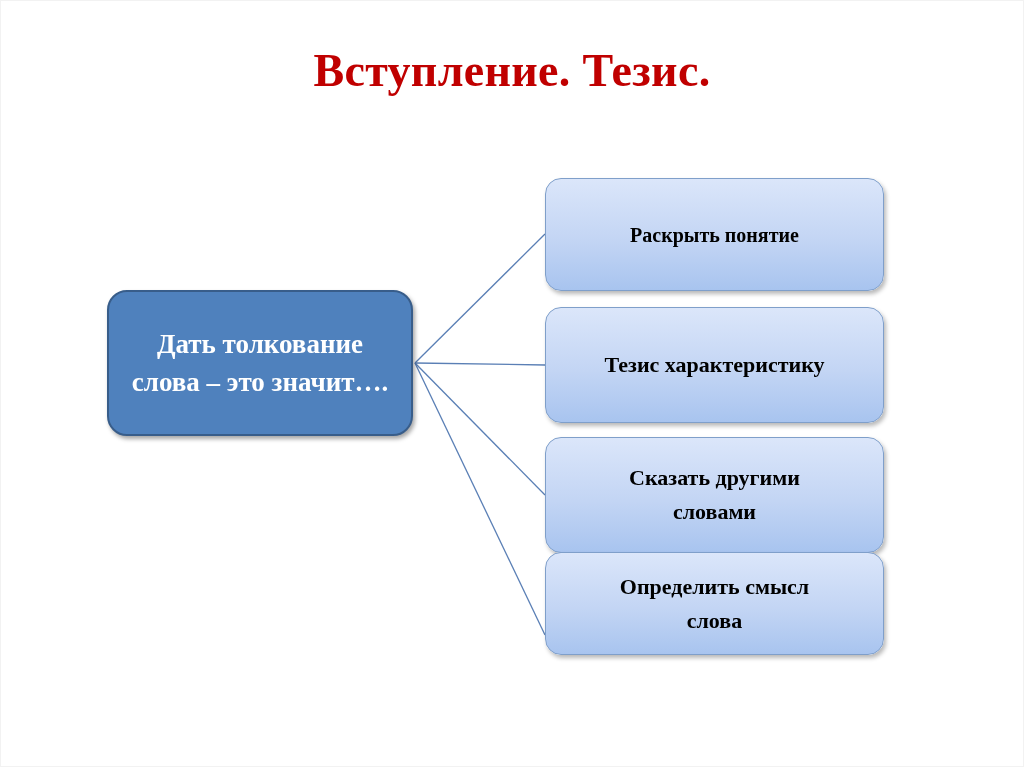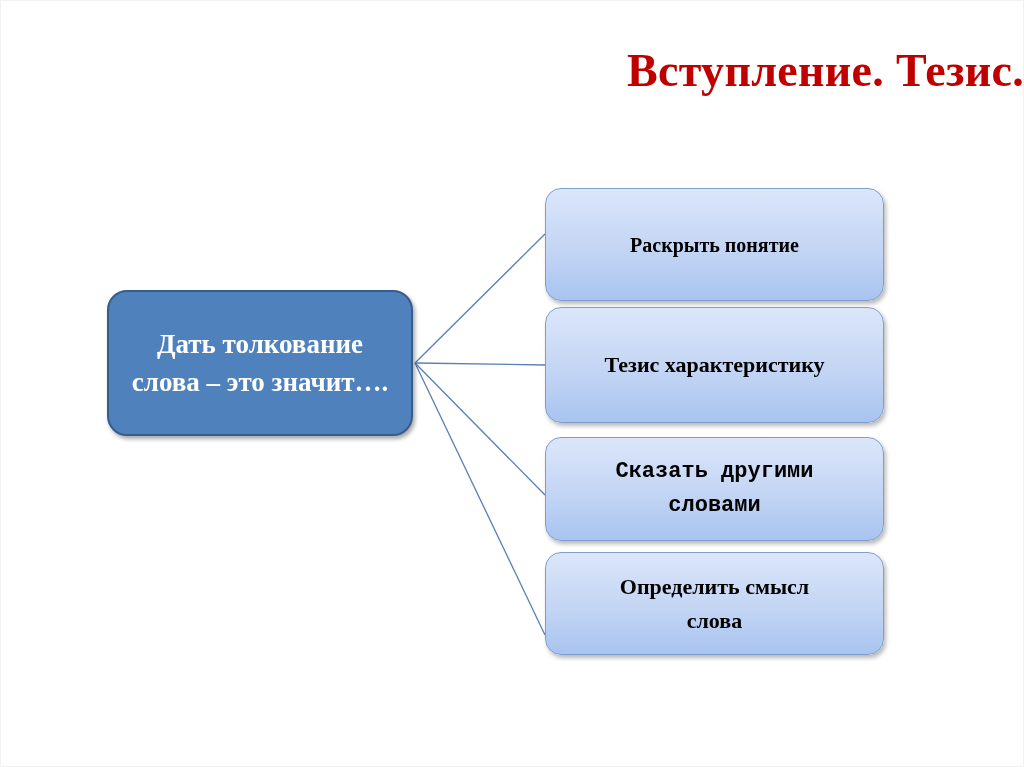--- a/index.html
+++ b/index.html
@@ -2,43 +2,43 @@
 <html><head>
 <meta charset="utf-8">
 <style>
   html, body { margin:0; padding:0; }
   body {
     width:1024px; height:767px; background:#ffffff; position:relative; overflow:hidden;
     font-family:"Liberation Serif","DejaVu Serif",serif;
   }
   .frame { position:absolute; left:0; top:0; width:1022px; height:765px; border:1px solid #f2f2f2; }
   .title {
-    position:absolute; left:0; top:44px; width:1024px; text-align:right;
+    position:absolute; left:0; top:44px; width:1024px; text-align:center;
     font-weight:bold; font-size:46px; color:#c00000; letter-spacing:0.3px;
   }
   svg.connectors { position:absolute; left:0; top:0; }
   .root {
     position:absolute; left:107px; top:290px; width:306px; height:146px; box-sizing:border-box;
     background:#4f81bd; border:2px solid #385d8a; border-radius:20px;
     box-shadow: 2px 3px 4px rgba(0,0,0,0.35);
     display:flex; align-items:center; justify-content:center; text-align:center;
     color:#ffffff; font-weight:bold; font-size:27px; line-height:38px;
     padding:12px 12px;
   }
   .leaf {
     position:absolute; left:545px; width:339px; box-sizing:border-box;
     background:linear-gradient(to bottom, #dbe6fa 0%, #c3d5f4 55%, #a8c4ef 100%);
     border:1.5px solid #7f9fca; border-radius:16px;
     box-shadow: 2px 3px 4px rgba(0,0,0,0.28);
     display:flex; align-items:center; justify-content:center; text-align:center;
     color:#000000; font-weight:bold; font-size:22px; line-height:34px; padding:0 14px;
   }
-  .leaf.l0 { top:188px; height:113px; font-size:20px; }
+  .leaf.l0 { top:178px; height:113px; font-size:20px; }
   .leaf.l1 { top:307px; height:116px; }
-  .leaf.l2 { top:437px; height:104px;font-family:Liberation Mono, monospace; }
+  .leaf.l2 { top:437px; height:116px; }
   .leaf.l3 { top:552px; height:103px; }
 </style>
 </head>
 <body>
 
 <div class="frame"></div>
 
 <div class="title">Вступление. Тезис.</div>
 
 <svg class="connectors" width="1024" height="767">

